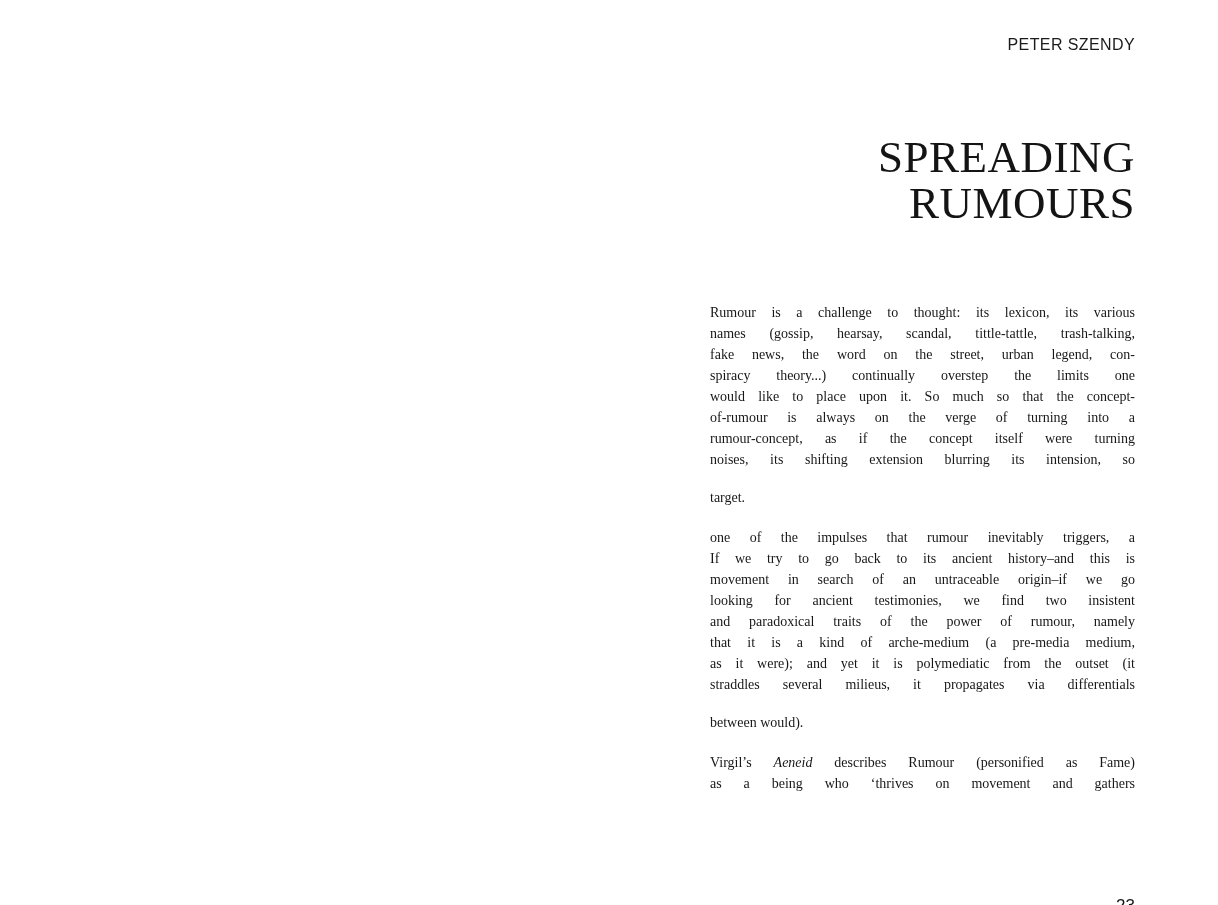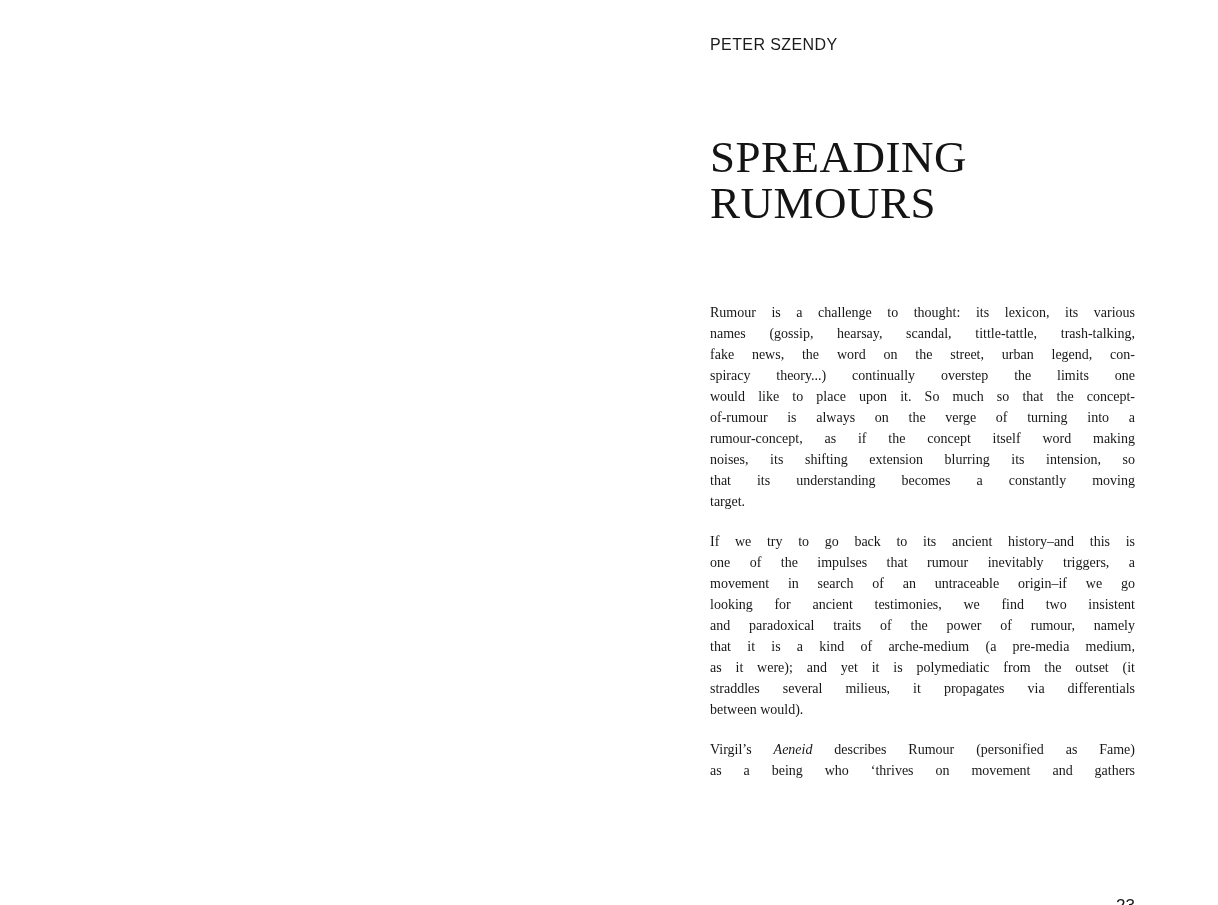--- a/index.html
+++ b/index.html
@@ -18,48 +18,48 @@
   .page {
     position: absolute; top: 0; height: 905px; width: 609px;
     background: #ffffff;
   }
   .page-left  { left: 0; }
   .page-right { left: 609px; }
 
   
   .running-head {
     position: absolute; left: 101px; top: 36px; width: 425px;
-    text-align: left;
+    text-align: right;
     font-family: "Liberation Sans", sans-serif;
     font-size: 16px; line-height: 18px;
     letter-spacing: 0.4px;
     color: #1b1b1d;
   }
   .chapter-title {
     position: absolute; left: 101px; top: 134px; width: 425px;
-    text-align: left;
+    text-align: right;
     font-family: "Liberation Serif", serif;
     font-weight: 400;
     font-size: 45px; line-height: 46px;
     letter-spacing: 0.5px;
     color: #141414;
   }
   .body-text {
     position: absolute; left: 101px; top: 302px; width: 425px;
     font-family: "Liberation Serif", serif;
     font-size: 14px; line-height: 21px;
     color: #171717;
   }
   .para { margin-bottom: 19px; }
   .para:last-child { margin-bottom: 0; }
   .line {
     text-align: justify;
     text-align-last: justify;
   }
-  .line.par-end { text-align-last: left; }
+  .line.par-end { text-align-last: left; margin-top: 17px; }
   .line i { }
   .page-number {
     position: absolute; left: 101px; top: 896px; width: 425px;
     text-align: right;
     font-family: "Liberation Sans", sans-serif;
     font-size: 17px; line-height: 19px;
     color: #17171a;
   }
 </style>
 </head>
@@ -74,28 +74,27 @@
       <span>RUMOURS</span>
     </h1>
     <div class="body-text">
         <div class="para">
           <div class="line"><span>Rumour is a challenge to thought: its lexicon, its various</span></div>
           <div class="line"><span>names (gossip, hearsay, scandal, tittle-tattle, trash-talking,</span></div>
           <div class="line"><span>fake news, the word on the street, urban legend, con-</span></div>
           <div class="line"><span>spiracy theory...) continually overstep the limits one</span></div>
           <div class="line"><span>would like to place upon it. So much so that the concept-</span></div>
           <div class="line"><span>of-rumour is always on the verge of turning into a</span></div>
-          <div class="line"><span>rumour-concept, as if the concept itself word making</span></div>
+          <div class="line"><span>rumour-concept, as if the concept itself were turning</span></div>
           <div class="line"><span>noises, its shifting extension blurring its intension, so</span></div>
-          <div class="line"><span>that its understanding becomes a constantly moving</span></div>
           <div class="line par-end"><span>target.</span></div>
         </div>
         <div class="para">
+          <div class="line"><span>one of the impulses that rumour inevitably triggers, a</span></div>
           <div class="line"><span>If we try to go back to its ancient history–and this is</span></div>
-          <div class="line"><span>one of the impulses that rumour inevitably triggers, a</span></div>
           <div class="line"><span>movement in search of an untraceable origin–if we go</span></div>
           <div class="line"><span>looking for ancient testimonies, we find two insistent</span></div>
           <div class="line"><span>and paradoxical traits of the power of rumour, namely</span></div>
           <div class="line"><span>that it is a kind of arche-medium (a pre-media medium,</span></div>
           <div class="line"><span>as it were); and yet it is polymediatic from the outset (it</span></div>
           <div class="line"><span>straddles several milieus, it propagates via differentials</span></div>
           <div class="line par-end"><span>between would).</span></div>
         </div>
         <div class="para">
           <div class="line"><span>Virgil’s </span><i>Aeneid</i><span> describes Rumour (personified as Fame)</span></div>

